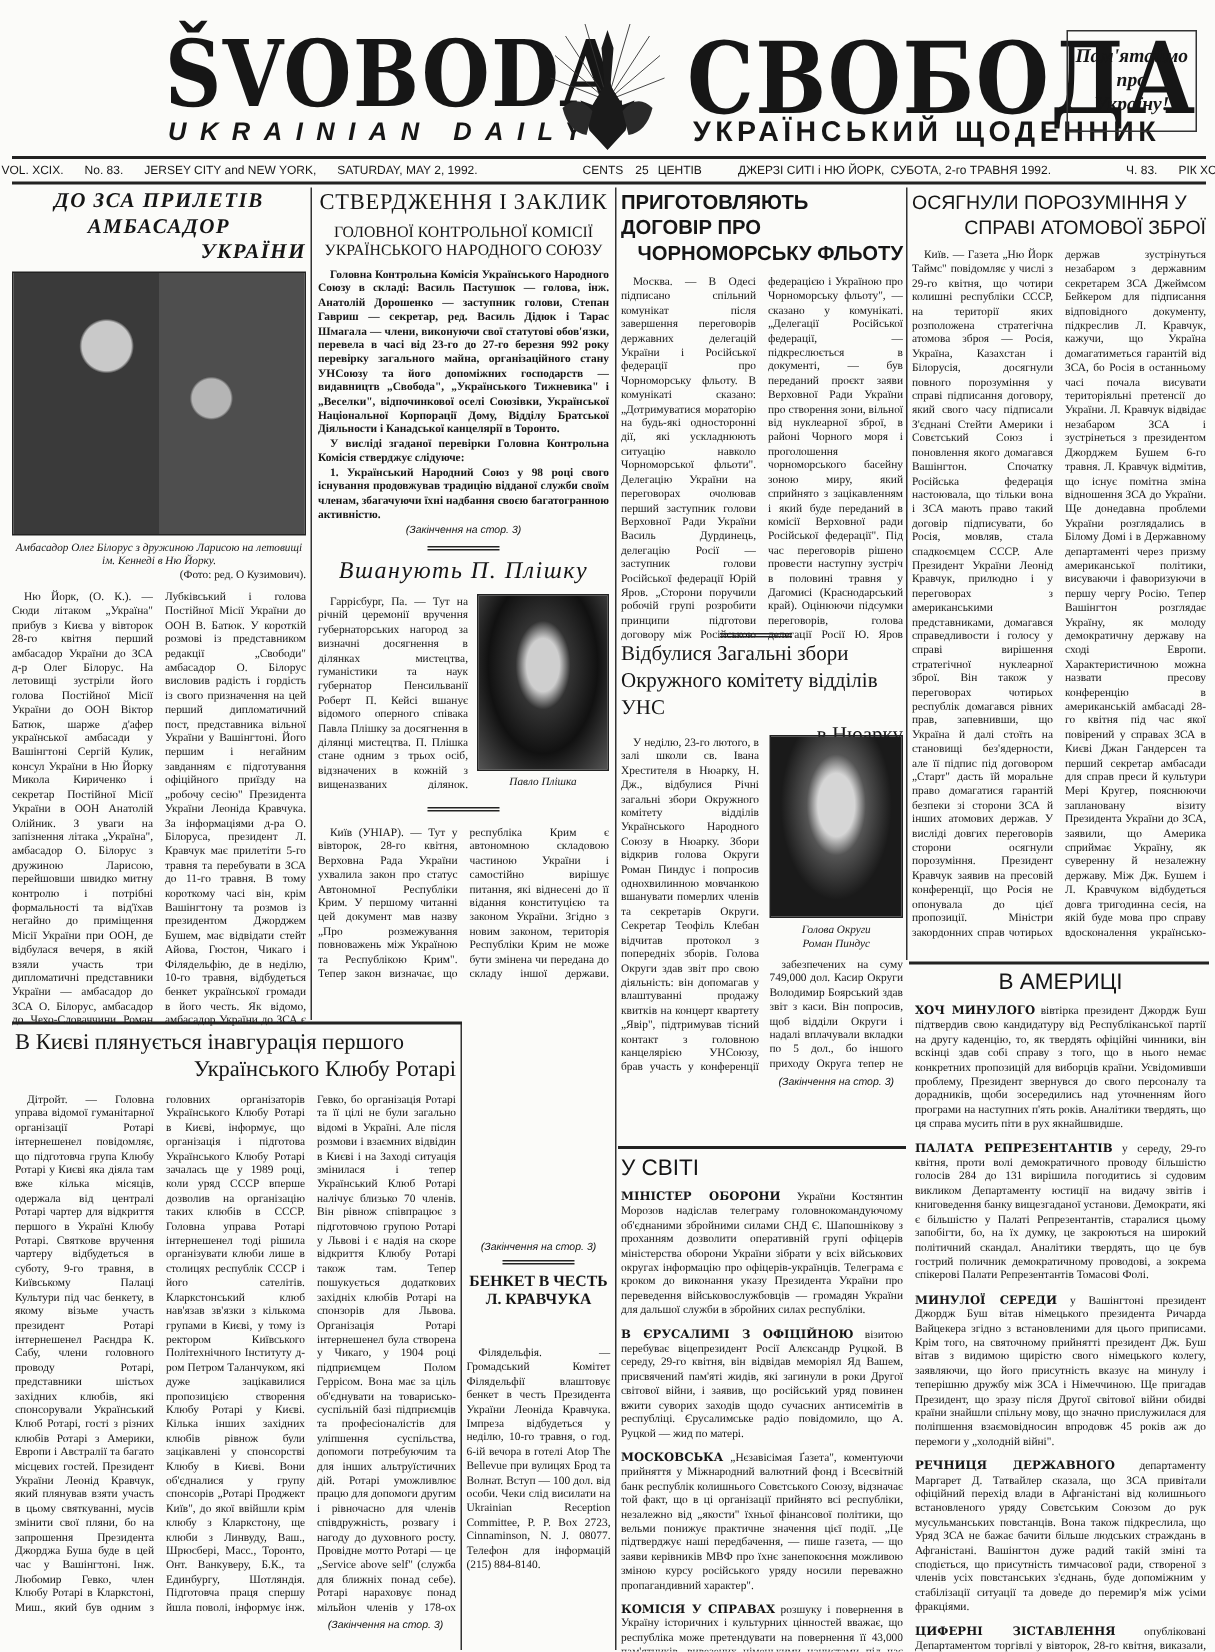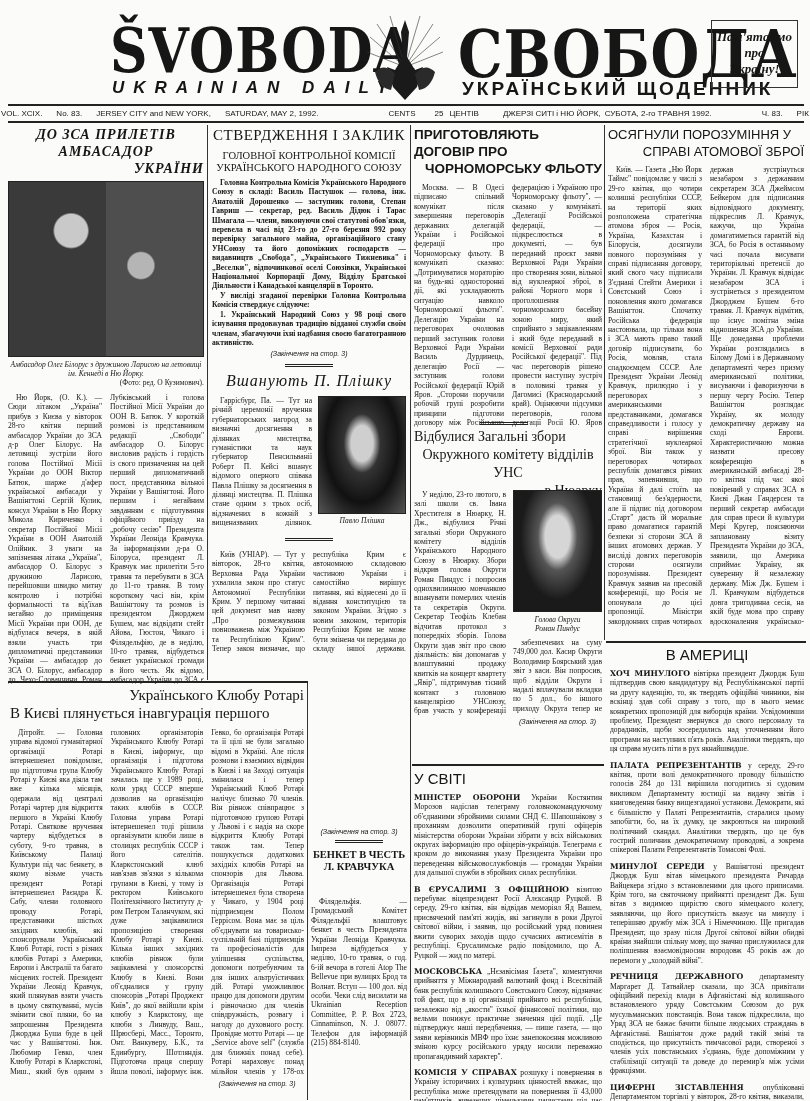--- a/index.html
+++ b/index.html
@@ -59,21 +59,21 @@
     <div>Україну!</div>
   </div>
 </div>
 
 <div class="abs rule2" style="left:8px;top:104px;width:796px;"></div>
 <div class="abs dateline" style="left:1px;top:108px;width:792px;height:10px;">
   <span>VOL. XCIX.</span>
   <span>No. 83.</span>
   <span>JERSEY CITY and NEW YORK,</span>
   <span style="margin-right:70px;">SATURDAY, MAY 2, 1992.</span>
-  <span style="margin-right:19px;">CENTS</span>
+  <span style="margin-right:8px;">CENTS</span>
   <span style="margin-right:6px;">25</span>
   <span style="margin-right:24px;">ЦЕНТІВ</span>
   <span style="margin-right:4px;">ДЖЕРЗІ СИТІ і НЮ ЙОРК,</span>
   <span style="margin-right:50px;">СУБОТА, 2-го ТРАВНЯ 1992.</span>
   <span>Ч. 83.</span>
   <span style="margin-right:0;">РІК XCIX.</span>
 </div>
 <div class="abs rule2" style="left:8px;top:121px;width:796px;"></div>
 
 <div class="abs vline" style="left:207px;top:125px;height:555px;"></div>
@@ -126,21 +126,21 @@
   <div class="hd-sans" style="font-size:13.5px;">ПРИГОТОВЛЯЮТЬ ДОГОВІР ПРО</div>
   <div class="hd-sans" style="font-size:13.5px;text-align:right;">ЧОРНОМОРСЬКУ ФЛЬОТУ</div>
   <div class="txt cols2" style="margin-top:6px;height:250px;">
     <p>Москва. — В Одесі підписано спільний комунікат після завершення переговорів державних делегацій України і Російської федерації про Чорноморську фльоту. В комунікаті сказано: „Дотримуватися мораторію на будь-які односторонні дії, які ускладнюють ситуацію навколо Чорноморської фльоти". Делегацію України на переговорах очолював перший заступник голови Верховної Ради України Василь Дурдинець, делегацію Росії — заступник голови Російської федерації Юрій Яров. „Сторони поручили робочій групі розробити принципи підготови договору між Російською федерацією і Україною про Чорноморську фльоту", — сказано у комунікаті. „Делегації Російської федерації, — підкреслюється в документі, — був переданий проєкт заяви Верховної Ради України про створення зони, вільної від нуклеарної зброї, в районі Чорного моря і проголошення чорноморського басейну зоною миру, який сприйнято з зацікавленням і який буде переданий в комісії Верховної ради Російської федерації". Під час переговорів рішено провести наступну зустріч в половині травня у Дагомисі (Краснодарський край). Оцінюючи підсумки переговорів, голова делегації Росії Ю. Яров заявив: „Перш за все, нормальна ситуація і взаємозрозуміння у нас є, ми розуміємо відповідальність, яка на нас лежить, і сповнені рішучости пройти кожний свій шлях. Я думаю, що ми знайдемо вихід". Голова делегації України В. Дурдинець сказав: „Ми домовилися ще при підготові до переговорів, що якщо на них будуть представники головного штабу військово-морських сил СНД, то вони не можуть бути учасниками переговорів. Вони виступають на правах консультантів, тому що переговори ведуться між державними делегаціями України і Російської федерації".</p>
   </div>
 </div>
 <div class="abs divider" style="left:480px;top:422px;width:48px;"></div>
 
 <div class="abs" style="left:414px;top:428px;width:188px;height:330px;">
   <div class="hd-serif" style="font-size:14px;">Відбулися Загальні збори</div>
-  <div class="hd-serif" style="font-size:14px;text-align:center;">Окружного комітету відділів УНС</div>
+  <div class="hd-serif" style="font-size:14px;text-align:left;">Окружного комітету відділів УНС</div>
   <div class="hd-serif" style="font-size:14px;text-align:right;">в Нюарку</div>
   <div class="txt" style="position:absolute;left:0;top:62px;width:92px;height:226px;">
     <p>У неділю, 23-го лютого, в залі школи св. Івана Хрестителя в Нюарку, Н. Дж., відбулися Річні загальні збори Окружного комітету відділів Українського Народного Союзу в Нюарку. Збори відкрив голова Округи Роман Пиндус і попросив однохвилинною мовчанкою вшанувати померлих членів та секретарів Округи. Секретар Теофіль Клебан відчитав протокол з попередніх зборів. Голова Округи здав звіт про свою діяльність: він допомагав у влаштуванні продажу квитків на концерт квартету „Явір", підтримував тісний контакт з головною канцелярією УНСоюзу, брав участь у конференції окружних комітетів на Союзівці, де обговорювалася справа про відзначення 100-ліття УНСоюзу, репрезентував Український Народний Союз на різних імпрезах. Округа, яка налічує 17 відділів, виконала квоту на 53 відсотки, приєднавши 48 нових членів,</p>
   </div>
   <div class="photo" style="position:absolute;left:99px;top:62px;width:89px;height:122px;background:radial-gradient(ellipse at 50% 38%, #d6d6d6 0 20%, #555 32%, #1a1a1a 60%);"></div>
   <div class="cap" style="position:absolute;left:99px;top:187px;width:89px;">Голова Округи</div>
   <div class="cap" style="position:absolute;left:99px;top:196px;width:89px;">Роман Пиндус</div>
   <div class="txt" style="position:absolute;left:99px;top:210px;width:89px;height:76px;">
     <p>забезпечених на суму 749,000 дол. Касир Округи Володимир Боярський здав звіт з каси. Він попросив, щоб відділи Округи і надалі вплачували вкладки по 5 дол., бо іншого приходу Округа тепер не має. Номінаційна комісія по-</p>
   </div>
@@ -187,22 +187,22 @@
   <div class="txt" style="margin-bottom:7px;">
     <span class="lead">МОСКОВСЬКА</span><span> „Нєзавісімая Ґазета", коментуючи прийняття у Міжнародний валютний фонд і Всесвітній банк республік колишнього Совєтського Союзу, відзначає той факт, що в ці організації прийнято всі республіки, незалежно від „якости" їхньої фінансової політики, що вельми понижує практичне значення цієї події. „Це підтверджує наші передбачення, — пише газета, — що заяви керівників МВФ про їхнє занепокоєння можливою зміною курсу російського уряду носили переважно пропагандивний характер".</span>
   </div>
   <div class="txt">
     <span class="lead">КОМІСІЯ У СПРАВАХ</span><span> розшуку і повернення в Україну історичних і культурних цінностей вважає, що республіка може претендувати на повернення її 43,000 пам'ятників, вивезених німецькими нацистами під час Другої світової війни. На думку спеціялістів комісії, Україні належать також ті історичні реліквії, котрі були загарбані з наказу царів та большевицького керівництва і котрі знаходяться тепер в музеях Росії.</span>
   </div>
 </div>
 
 <div class="abs rule2" style="left:8px;top:681px;width:300px;"></div>
 <div class="abs" style="left:10px;top:686px;width:294px;height:414px;">
+  <div class="hd-serif" style="font-size:15px;">В Києві плянується інавгурація першого</div>
   <div class="hd-serif" style="font-size:15px;text-align:right;">Українського Клюбу Ротарі</div>
-  <div class="hd-serif" style="font-size:15px;">В Києві плянується інавгурація першого</div>
   <div class="txt cols3" style="margin-top:6px;height:356px;">
     <p>Дітройт. — Головна управа відомої гуманітарної організації Ротарі інтернешенел повідомляє, що підготовча група Клюбу Ротарі у Києві яка діяла там вже кілька місяців, одержала від централі Ротарі чартер для відкриття першого в Україні Клюбу Ротарі. Святкове вручення чартеру відбудеться в суботу, 9-го травня, в Київському Палаці Культури під час бенкету, в якому візьме участь президент Ротарі інтернешенел Раєндра К. Сабу, члени головного проводу Ротарі, представники шістьох західних клюбів, які спонсорували Український Клюб Ротарі, гості з різних клюбів Ротарі з Америки, Европи і Австралії та багато місцевих гостей. Президент України Леонід Кравчук, який плянував взяти участь в цьому святкуванні, мусів змінити свої пляни, бо на запрошення Президента Джорджа Буша буде в цей час у Вашінгтоні. Інж. Любомир Гевко, член Клюбу Ротарі в Кларкстоні, Миш., який був одним з головних організаторів Українського Клюбу Ротарі в Києві, інформує, що організація і підготова Українського Клюбу Ротарі зачалась ще у 1989 році, коли уряд СССР вперше дозволив на організацію таких клюбів в СССР. Головна управа Ротарі інтернешенел тоді рішила організувати клюби лише в столицях республік СССР і його сателітів. Кларкстонський клюб нав'язав зв'язки з кількома групами в Києві, у тому із ректором Київського Політехнічного Інституту д-ром Петром Таланчуком, які дуже зацікавилися пропозицією створення Клюбу Ротарі у Києві. Кілька інших західних клюбів рівнож були зацікавлені у спонсорстві Клюбу в Києві. Вони об'єдналися у групу спонсорів „Ротарі Проджект Київ", до якої ввійшли крім клюбу з Кларкстону, ще клюби з Линвуду, Ваш., Шрюсбері, Масс., Торонто, Онт. Ванкуверу, Б.К., та Единбургу, Шотляндія. Підготовча праця спершу йшла поволі, інформує інж. Гевко, бо організація Ротарі та її цілі не були загально відомі в Україні. Але після розмови і взаємних відвідин в Києві і на Заході ситуація змінилася і тепер Український Клюб Ротарі налічує близько 70 членів. Він рівнож співпрацює з підготовчою групою Ротарі у Львові і є надія на скоре відкриття Клюбу Ротарі також там. Тепер пошукується додаткових західніх клюбів Ротарі на спонзорів для Львова. Організація Ротарі інтернешенел була створена у Чикаго, у 1904 році підприємцем Полом Геррісом. Вона має за ціль об'єднувати на товарисько-суспільній базі підприємців та професіоналістів для уліпшення суспільства, допомоги потребуючим та для інших альтруїстичних дій. Ротарі уможливлює працю для допомоги другим і рівночасно для членів співдружність, розвагу і нагоду до духовного росту. Провідне мотто Ротарі — це „Service above self" (служба для ближніх понад себе). Ротарі нараховує понад мільйон членів у 178-ох країнах світу (Україна буде 179-ою країною) об'єднаних у біля 18,000 клюбах. Члени місцевих клюбів сходяться щотижнево на сходини, які тривають точно півтора години і в їх програму входять: обід (або вечеря), ділова частина і доповідь (30 хв.) на актуальну тему виголошена одним з членів або запрошеним гостем. Тому що на Заході в майже кожному місті є один або більше клюбів Ротарі, члени з одного клюбу часто відвідують інші клюби. Це дає змогу подорожуючим побробити контакти в інших містах чи країнах. Крім цього на сходинах різні клюби мають різні свої звичаї, які уможливлюють кращу співдружність між членами. В загальному, діяльність організації Ротарі — це міжнародні виміни студентів і професійних осіб, підтримка будови шпиталів, шкіл, розбудова потребуючих країн, допомога хворим і т.д. В Україні потрібно за-</p>
   </div>
   <div class="cont" style="position:absolute;left:200px;top:394px;width:94px;">(Закінчення на стор. 3)</div>
 </div>
 
 <div class="abs" style="left:311px;top:840px;width:96px;height:224px;">
   <div class="divider" style="width:48px;margin:0 auto 6px;"></div>
   <div class="sub-hd">БЕНКЕТ В ЧЕСТЬ</div>
   <div class="sub-hd">Л. КРАВЧУКА</div>

